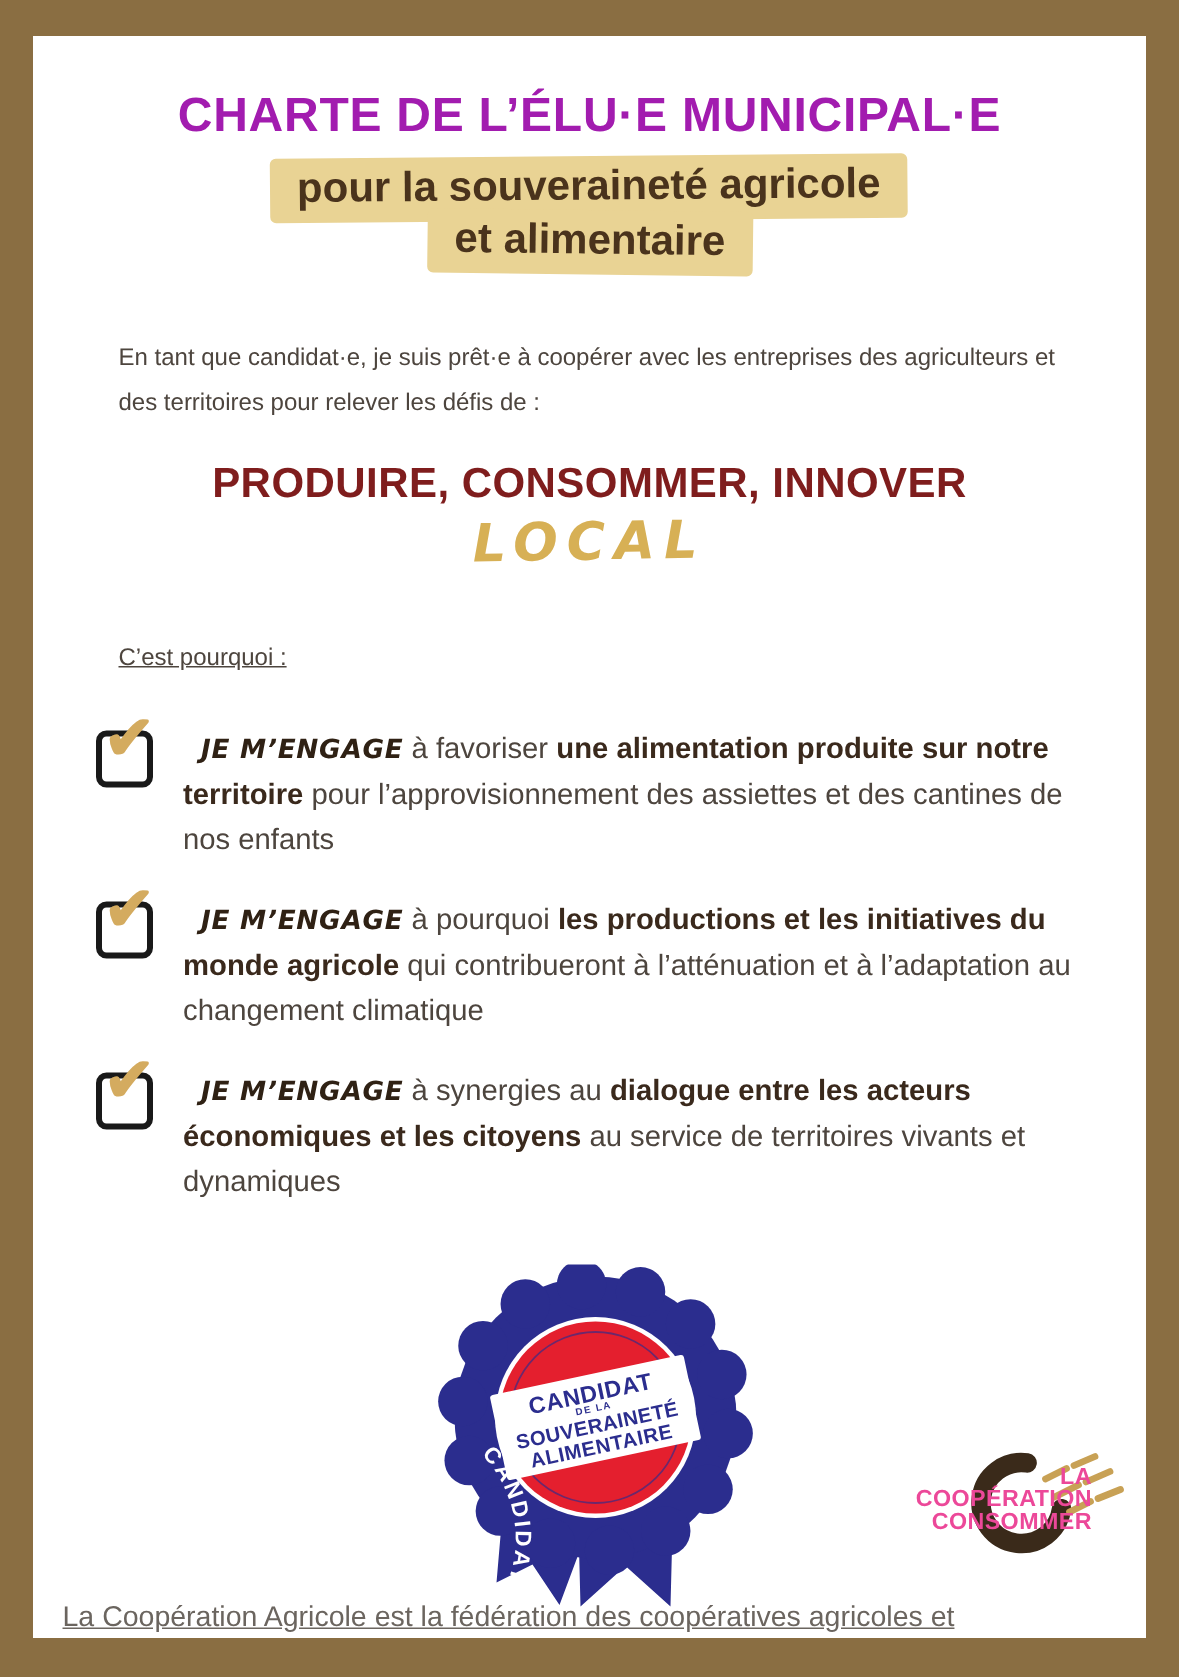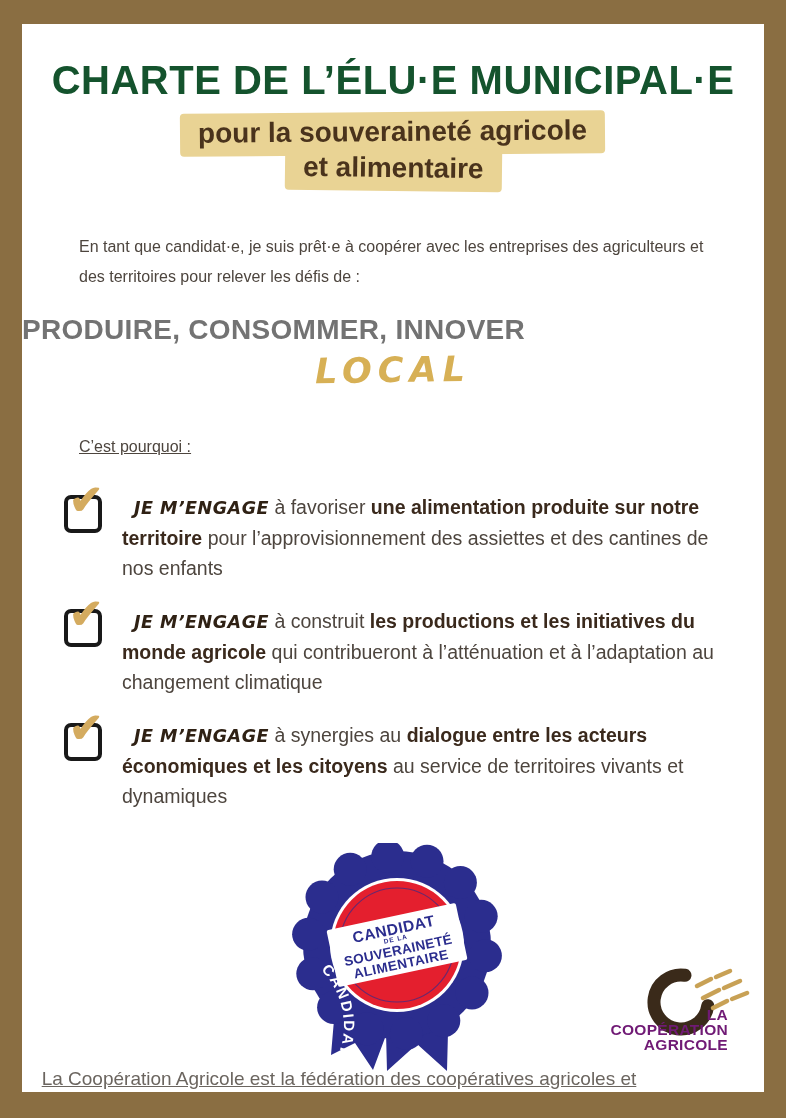--- a/index.html
+++ b/index.html
@@ -9,38 +9,38 @@
     background:#8a6e42;
   }
   .frame{position:absolute;inset:0;background:#8a6e42;}
   .page{
     position:absolute;left:22px;top:24px;width:742px;height:1068px;
     background:#ffffff;overflow:hidden;
   }
   
   .title{
     margin:34px 10px 0;text-align:center;
-    font-size:40px;font-weight:bold;letter-spacing:.5px;
-    color:#14532d;
+    font-size:32px;font-weight:bold;letter-spacing:.5px;
+    color:#a21caf;
   }
   .subtitle-stack{margin-top:9px;text-align:center;text-decoration:underline;}
   .hl{
     display:inline-block;background:#e9d394;color:#4a331c;
     font-size:28px;font-weight:bold;line-height:1.2;
     padding:3px 18px 6px;border-radius:4px;
   }
   .hl1{transform:rotate(-.5deg);}
   .hl2{margin-top:-7px;transform:rotate(.7deg);}
   
   .para{
     margin:42px 52px 0 57px;font-size:16px;line-height:30px;color:#4d453e;
   }
   .slogan{
-    margin-top:22px;text-align:left;
-    font-size:28px;font-weight:bold;color:#737373;letter-spacing:.3px;
+    margin-top:22px;text-align:center;
+    font-size:28px;font-weight:bold;color:#7f1d1d;letter-spacing:.3px;
   }
   .slogan-accent{
     margin-top:4px;text-align:center;
     font-family:"DejaVu Sans", sans-serif;
     font-size:35px;font-weight:bold;font-style:italic;
     letter-spacing:6px;color:#d7b055;transform:rotate(-1deg);
   }
   .leadin{text-decoration:underline;}
   
   .commitments{margin-top:30px;}
@@ -58,22 +58,22 @@
     font-family:"DejaVu Sans", sans-serif;
     font-style:italic;font-weight:bold;font-size:17.5px;
     color:#2f2114;letter-spacing:.5px;margin-left:12px;
   }
   .commitment-text strong{color:#3a291c;}
   
   .badge{position:absolute;left:263px;top:819px;width:225px;height:232px;}
   
   .logo{position:absolute;left:613px;top:938px;width:122px;height:82px;}
   .logo-text{
-    position:absolute;right:36px;top:983px;width:130px;text-align:right;
-    font-weight:bold;color:#701a75;font-size:15.5px;line-height:15px;letter-spacing:.3px;
+    position:absolute;right:36px;top:953px;width:130px;text-align:right;
+    font-weight:bold;color:#ec4899;font-size:15.5px;line-height:15px;letter-spacing:.3px;
   }
   
   .footer{
     position:absolute;left:0;top:1044px;width:634px;text-align:center;
     font-size:19px;color:#6b655f;text-decoration:underline;
   }
 </style>
 </head>
 <body>
 
@@ -107,21 +107,21 @@
           <span>pour l’approvisionnement des assiettes et des cantines de nos enfants</span>
         </div>
       </div>
 
       <div class="commitment">
         <span class="checkbox">
             <span class="checkmark">✔</span>
           </span>
         <div class="commitment-text">
           <span class="engage">JE M’ENGAGE</span>
-          <span>à construit</span>
+          <span>à pourquoi</span>
           <strong>les productions et les initiatives du monde agricole</strong>
           <span>qui contribueront à l’atténuation et à l’adaptation au changement climatique</span>
         </div>
       </div>
 
       <div class="commitment">
         <span class="checkbox">
             <span class="checkmark">✔</span>
           </span>
         <div class="commitment-text">
@@ -186,19 +186,19 @@
           <path d="M81 15 L95 9"></path>
         <path d="M68 36 L84 28"></path>
           <path d="M89 26 L105 19"></path>
         <path d="M78 46 L92 39"></path>
           <path d="M97 37 L112 31"></path>
       </g>
     </svg>
     <div class="logo-text">
       <div>LA</div>
       <div>COOPÉRATION</div>
-      <div>AGRICOLE</div>
+      <div>CONSOMMER</div>
     </div>
 
     <div class="footer">La Coopération Agricole est la fédération des coopératives agricoles et agroalimentaires de France.</div>
 
   </div>
 </div>
 
 </body></html>

